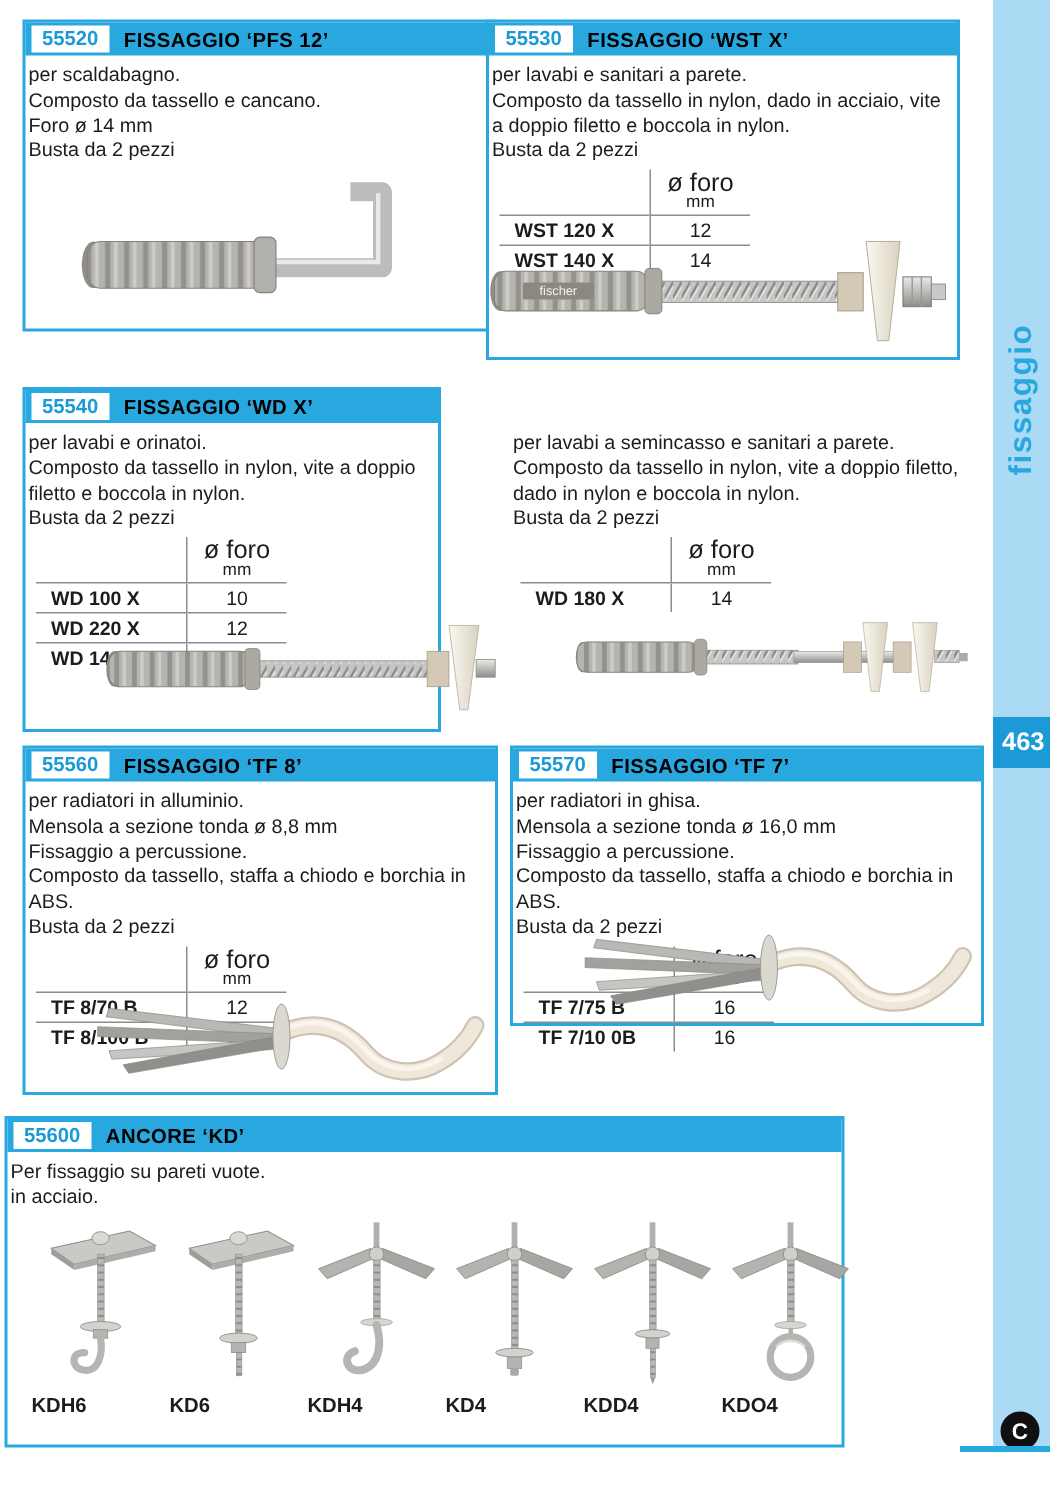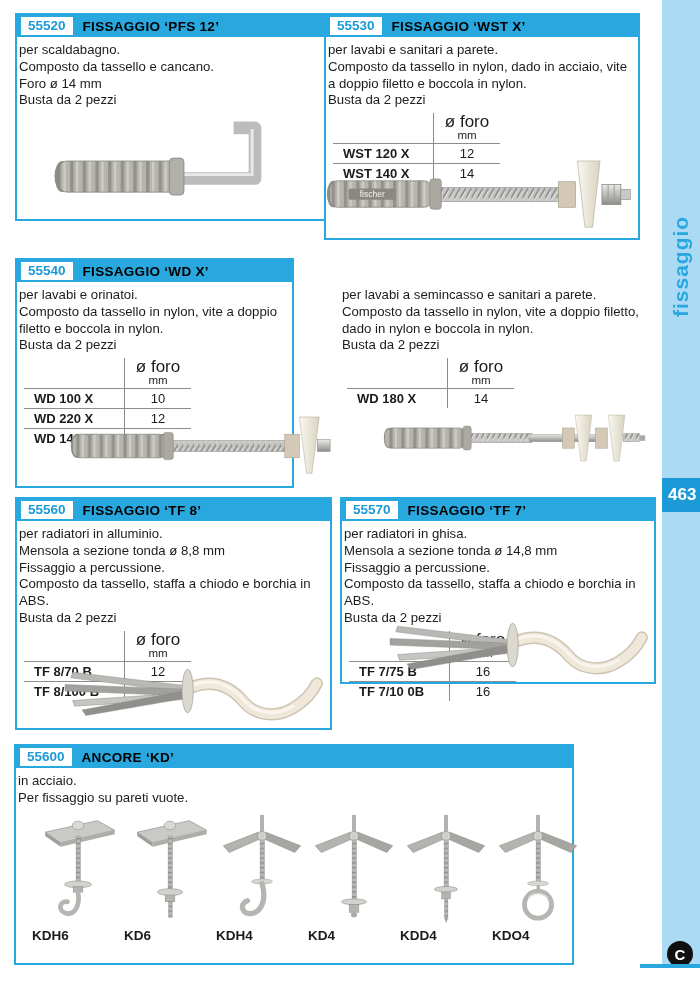--- a/index.html
+++ b/index.html
@@ -262,21 +262,21 @@
   </svg>
 </div>
 
 <div class="box" style="left:340px;top:497px;width:316px;height:187px">
   <div class="band">
     <span class="chip">55570</span>
     <span class="btitle">FISSAGGIO ‘TF 7’</span>
   </div>
   <div class="desc">
     <p>per radiatori in ghisa.</p>
-    <p>Mensola a sezione tonda ø 14,8 mm</p>
+    <p>Mensola a sezione tonda ø 16,0 mm</p>
     <p>Fissaggio a percussione.</p>
     <p>Composto da tassello, staffa a chiodo e borchia in ABS.</p>
     <p>Busta da 2 pezzi</p>
   </div>
   <table class="spec">
     <tbody>
         <tr>
           <td class="c"></td>
           <td class="v hd">
       <div>ø foro</div>
@@ -298,28 +298,28 @@
     <path d="M160,30 C186,20 204,32 216,46 C228,60 250,63 268,52 C280,45 288,36 293,26" fill="none" stroke="#efe7da" stroke-width="10" stroke-linecap="round"></path>
     <path d="M160,28 C186,18 204,30 216,44 C228,58 250,61 268,50" fill="none" stroke="#f9f4ec" stroke-width="3.5" stroke-linecap="round"></path>
     <polygon points="152,28 34,14 32,20 152,35" fill="#b9b8b4" stroke="#8a8a86" stroke-width=".5"></polygon>
     <polygon points="152,32 26,27 26,34 152,39" fill="#a2a19d" stroke="#8a8a86" stroke-width=".5"></polygon>
     <polygon points="152,36 34,44 36,50 152,43" fill="#c6c5c1" stroke="#8a8a86" stroke-width=".5"></polygon>
     <polygon points="152,34 44,54 48,60 152,42" fill="#908f8b" stroke="#8a8a86" stroke-width=".5"></polygon>
     <ellipse cx="156" cy="34" rx="6" ry="23" fill="#dbd8cf" stroke="#9e9b92" stroke-width=".7"></ellipse>
   </svg>
 </div>
 
-<div class="box" style="left:14px;top:744px;width:560px;height:221px">
+<div class="box" style="left:3px;top:744px;width:560px;height:221px">
   <div class="band">
     <span class="chip">55600</span>
     <span class="btitle">ANCORE ‘KD’</span>
   </div>
   <div class="desc">
+    <p>Per fissaggio su pareti vuote.</p>
     <p>in acciaio.</p>
-    <p>Per fissaggio su pareti vuote.</p>
   </div>
   <div class="kdrow">
 
     <div class="kditem">
       <svg width="92" height="112" viewBox="0 0 92 116">
         <polygon points="12,22 66,10 84,20 28,33" fill="#c9c9c5" stroke="#8d8d89" stroke-width=".7"></polygon>
         <polygon points="12,22 28,33 28,37 12,26" fill="#9d9d99"></polygon>
         <polygon points="28,33 84,20 84,24 28,37" fill="#adada9"></polygon>
         <ellipse cx="46" cy="15" rx="6" ry="4.5" fill="#d8d8d4" stroke="#8d8d89" stroke-width=".6"></ellipse>
         <rect x="44" y="26" width="4.5" height="48" fill="url(#pRod)" stroke="#8a8a87" stroke-width=".4"></rect>

